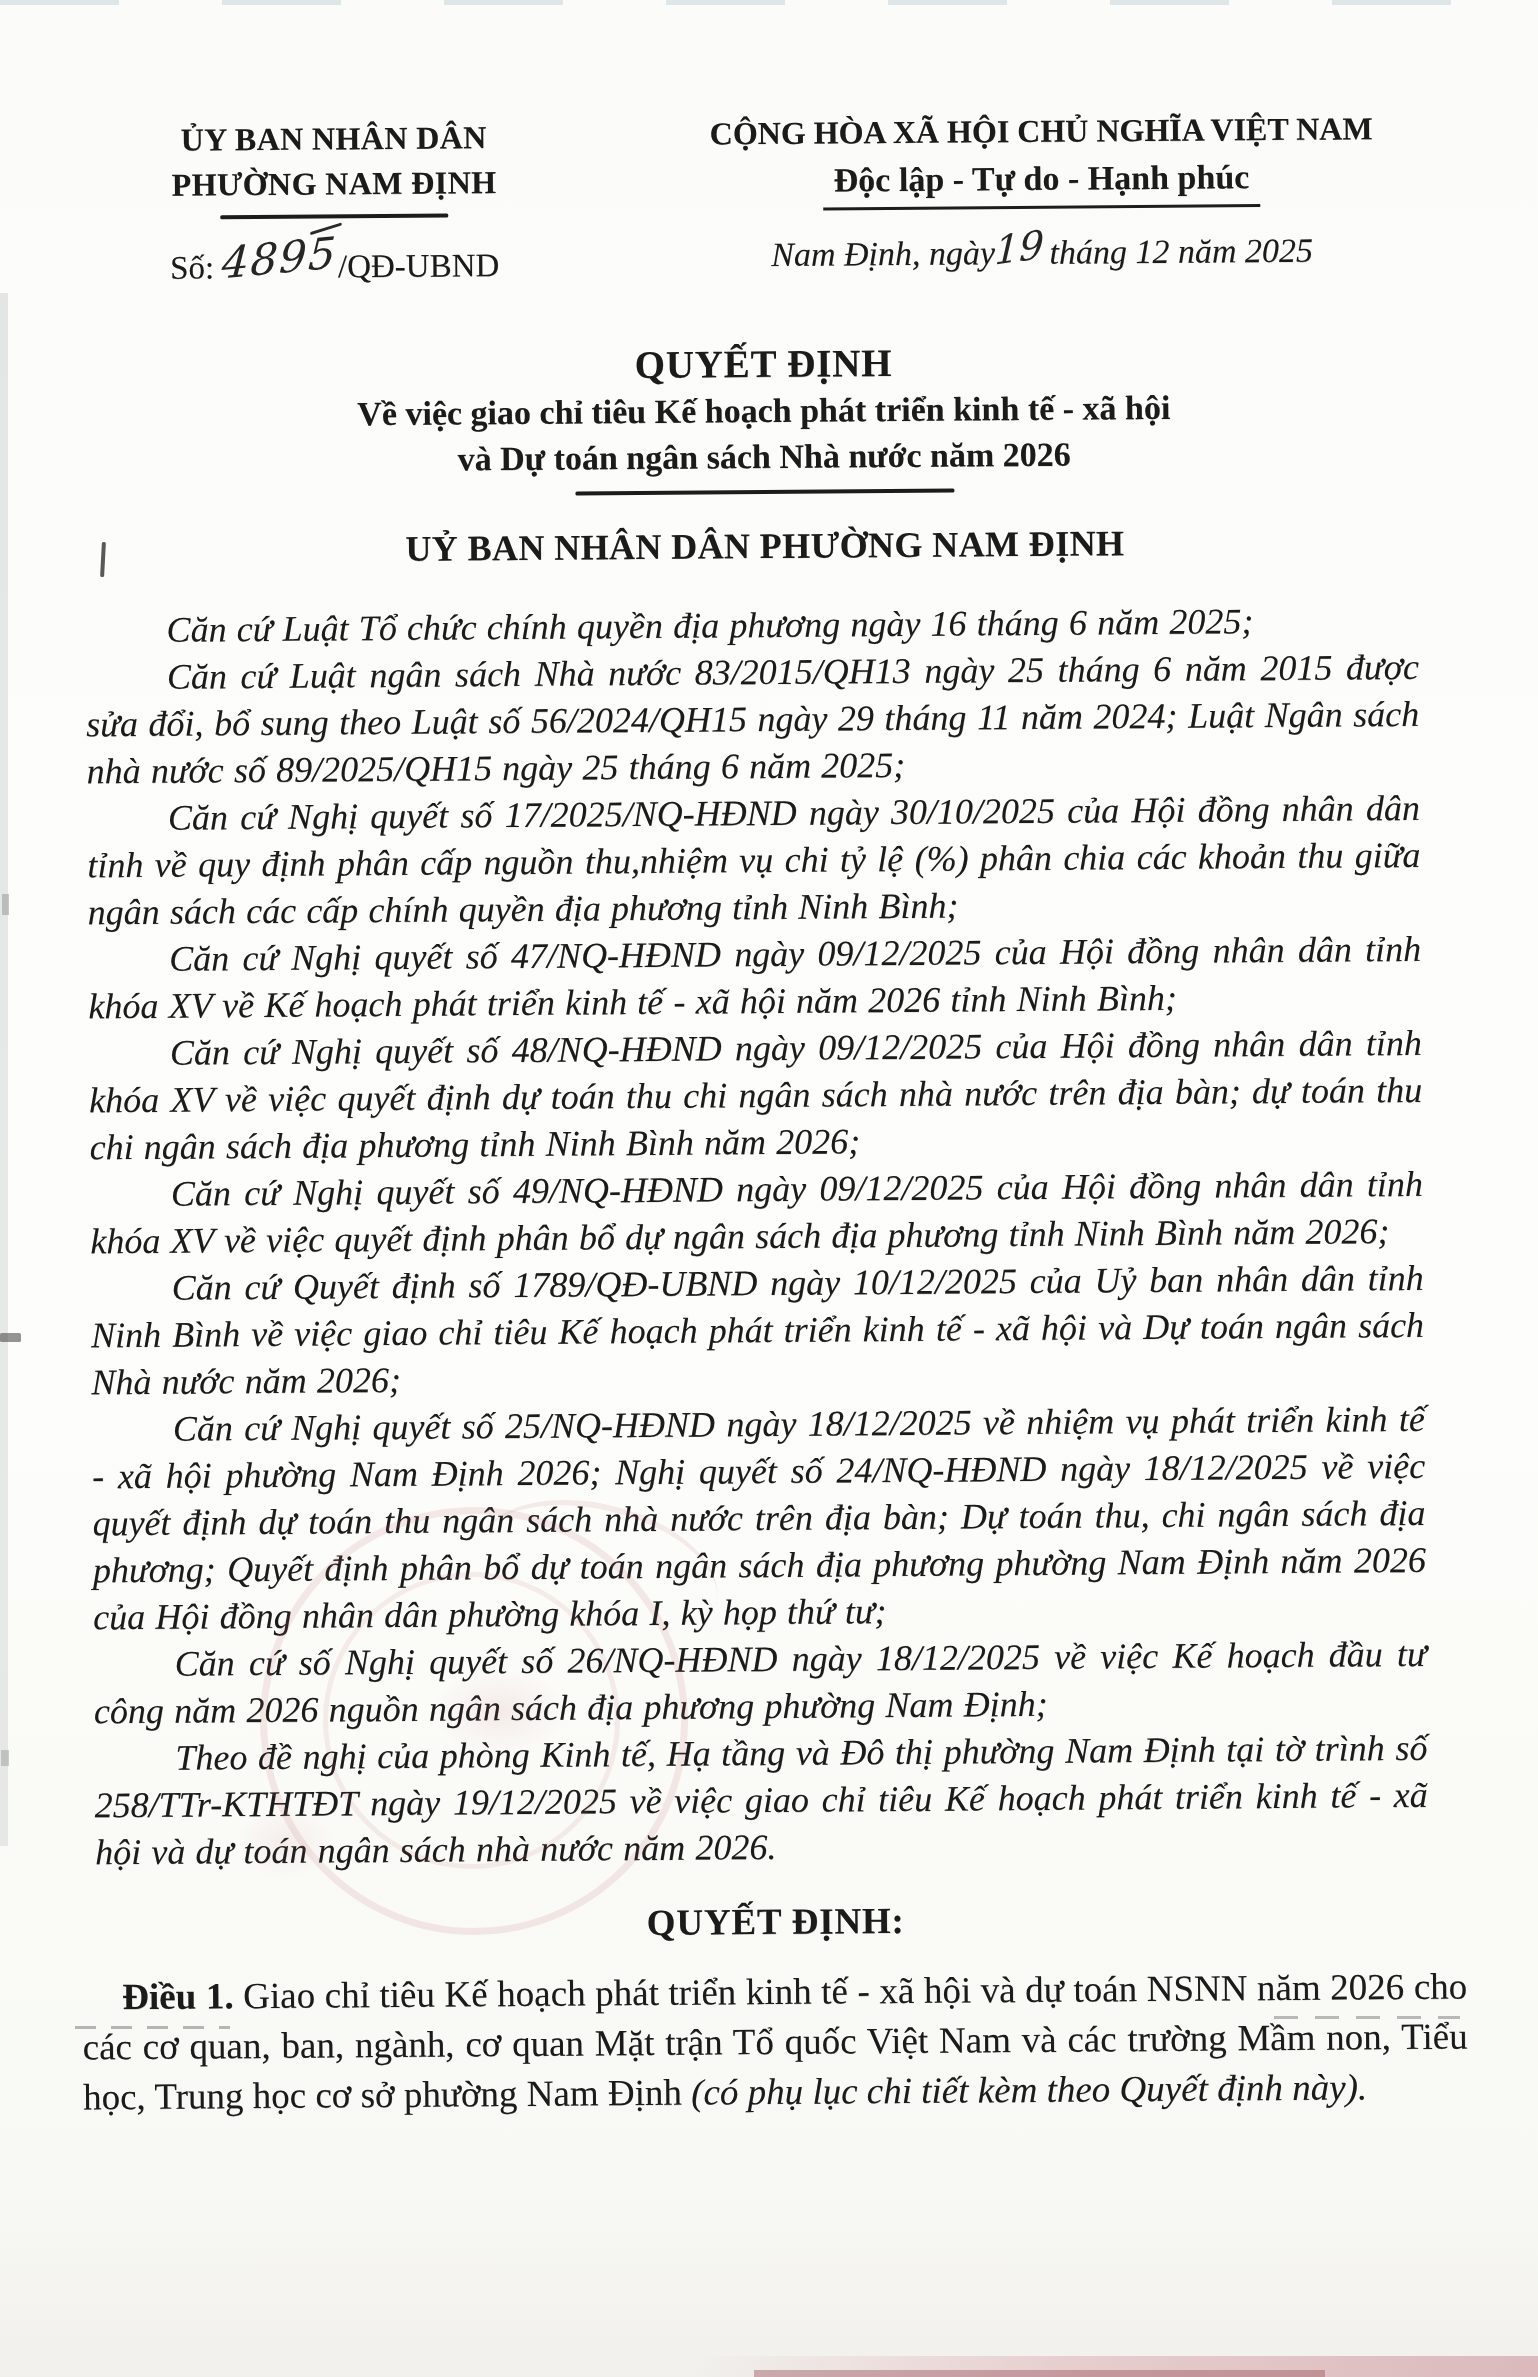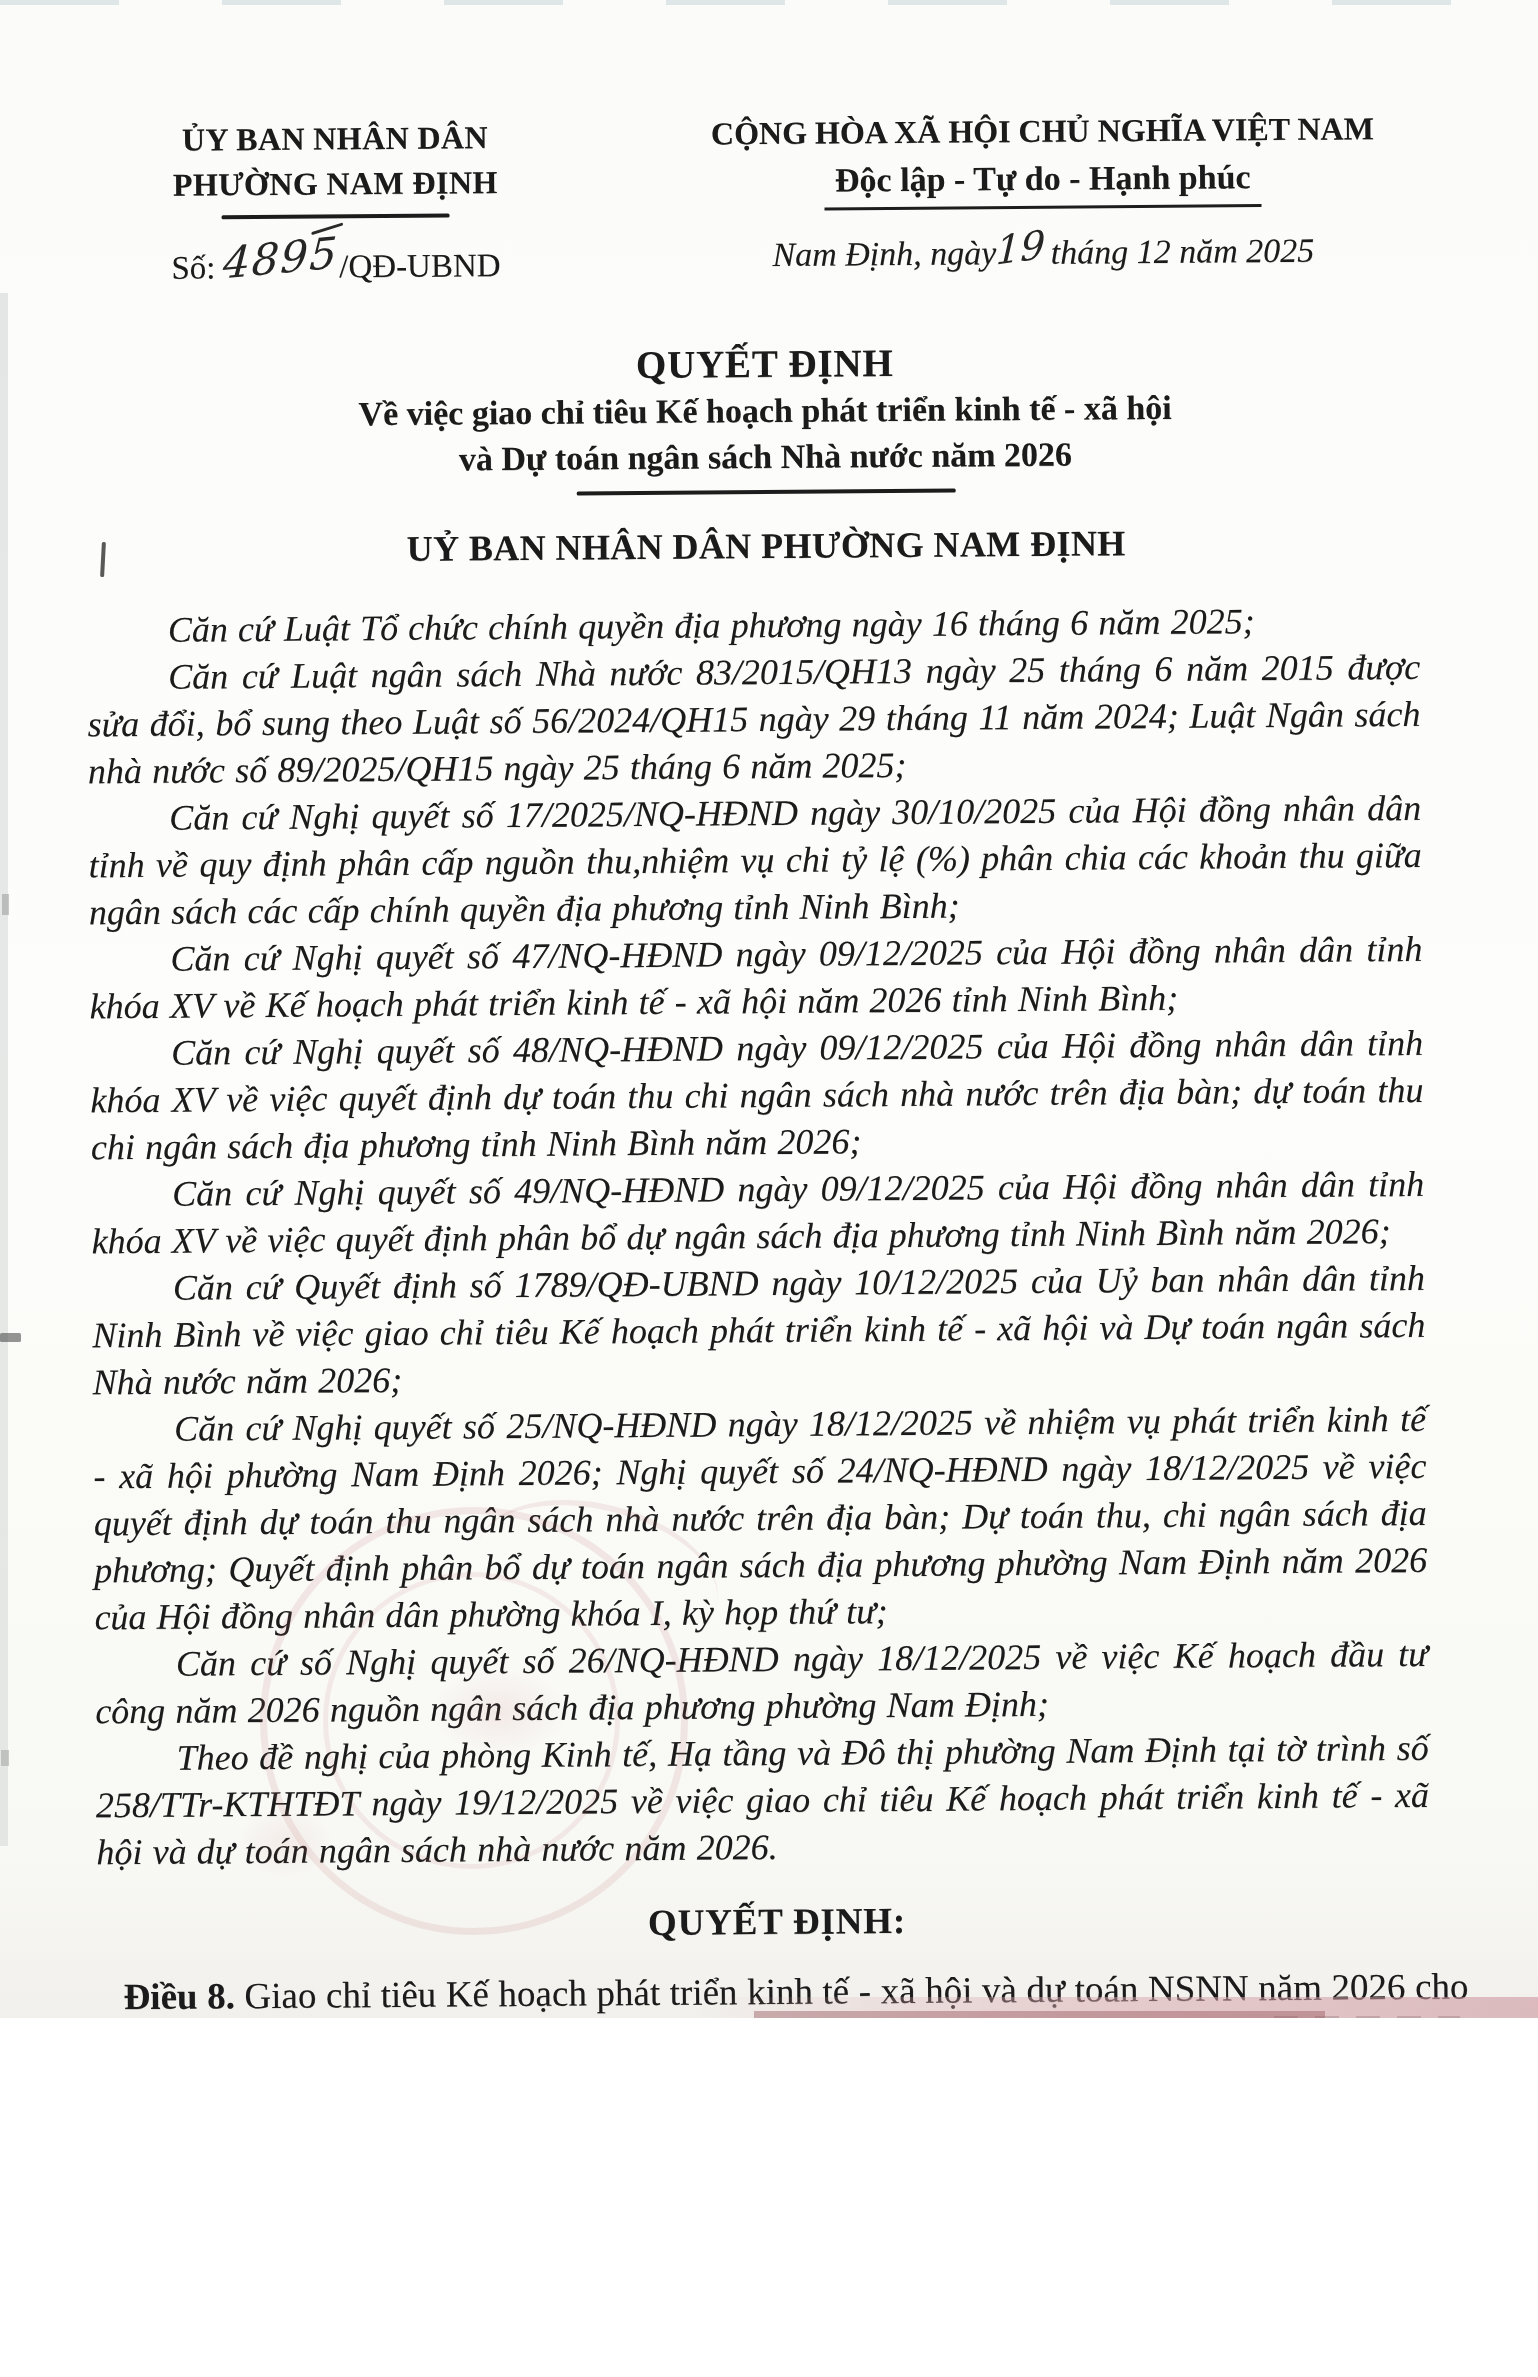--- a/index.html
+++ b/index.html
@@ -1,18 +1,18 @@
 <!DOCTYPE html>
 <html style="font-size:12.7px"><head>
 <meta charset="utf-8">
 <style>
   html, body { margin:0; padding:0; background:#ffffff; }
   .page {
     position:relative;
-    width:1538px; height:2018px;
+    width:1538px; height:2377px;
     overflow:hidden;
     background:linear-gradient(180deg,#fbfcfa 0%, #fdfdfb 55%, #f8f8f4 92%, #f1f0ec 100%);
     font-family:"Liberation Serif","DejaVu Serif",serif;
     color:#1b1b1b;
   }
   .scan-content {
     position:absolute; inset:0;
     transform:rotate(-0.45deg);
     transform-origin:50% 45%;
     text-shadow:0.2px 0.3px 0.6px rgba(25,25,25,0.35);
@@ -132,21 +132,21 @@
 
           <p class="preamble-p">Căn cứ Nghị quyết số 25/NQ-HĐND ngày 18/12/2025 về nhiệm vụ phát triển kinh tế - xã hội phường Nam Định 2026; Nghị quyết số 24/NQ-HĐND ngày 18/12/2025 về việc quyết định dự toán thu ngân sách nhà nước trên địa bàn; Dự toán thu, chi ngân sách địa phương; Quyết định phân bổ dự toán ngân sách địa phương phường Nam Định năm 2026 của Hội đồng nhân dân phường khóa I, kỳ họp thứ tư;</p>
 
           <p class="preamble-p">Căn cứ số Nghị quyết số 26/NQ-HĐND ngày 18/12/2025 về việc Kế hoạch đầu tư công năm 2026 nguồn ngân sách địa phương phường Nam Định;</p>
 
           <p class="preamble-p">Theo đề nghị của phòng Kinh tế, Hạ tầng và Đô thị phường Nam Định tại tờ trình số 258/TTr-KTHTĐT ngày 19/12/2025 về việc giao chỉ tiêu Kế hoạch phát triển kinh tế - xã hội và dự toán ngân sách nhà nước năm 2026.</p>
         </section>
 
       <div class="decision-heading">QUYẾT ĐỊNH:</div>
 
-      <p class="article"><span class="article-label">Điều 8.</span><span> Giao chỉ tiêu Kế hoạch phát triển kinh tế - xã hội và dự toán NSNN năm 2026 cho các cơ quan, ban, ngành, cơ quan Mặt trận Tổ quốc Việt Nam và các trường Mầm non, Tiểu học, Trung học cơ sở phường Nam Định </span><i>(có phụ lục chi tiết kèm theo Quyết định này).</i></p>
+      <p class="article"><span class="article-label">Điều 1.</span><span> Giao chỉ tiêu Kế hoạch phát triển kinh tế - xã hội và dự toán NSNN năm 2026 cho các cơ quan, ban, ngành, cơ quan Mặt trận Tổ quốc Việt Nam và các trường Mầm non, Tiểu học, Trung học cơ sở phường Nam Định </span><i>(có phụ lục chi tiết kèm theo Quyết định này).</i></p>
     </div>
   </div>
 
   <div class="artifact edge-top"></div>
   <div class="artifact edge-left"></div>
   <div class="artifact speck-a"></div>
   <div class="artifact speck-b"></div>
   <div class="artifact speck-c"></div>
   <div class="artifact tick-mark"></div>
   <div class="artifact stamp-ring-outer"></div>

